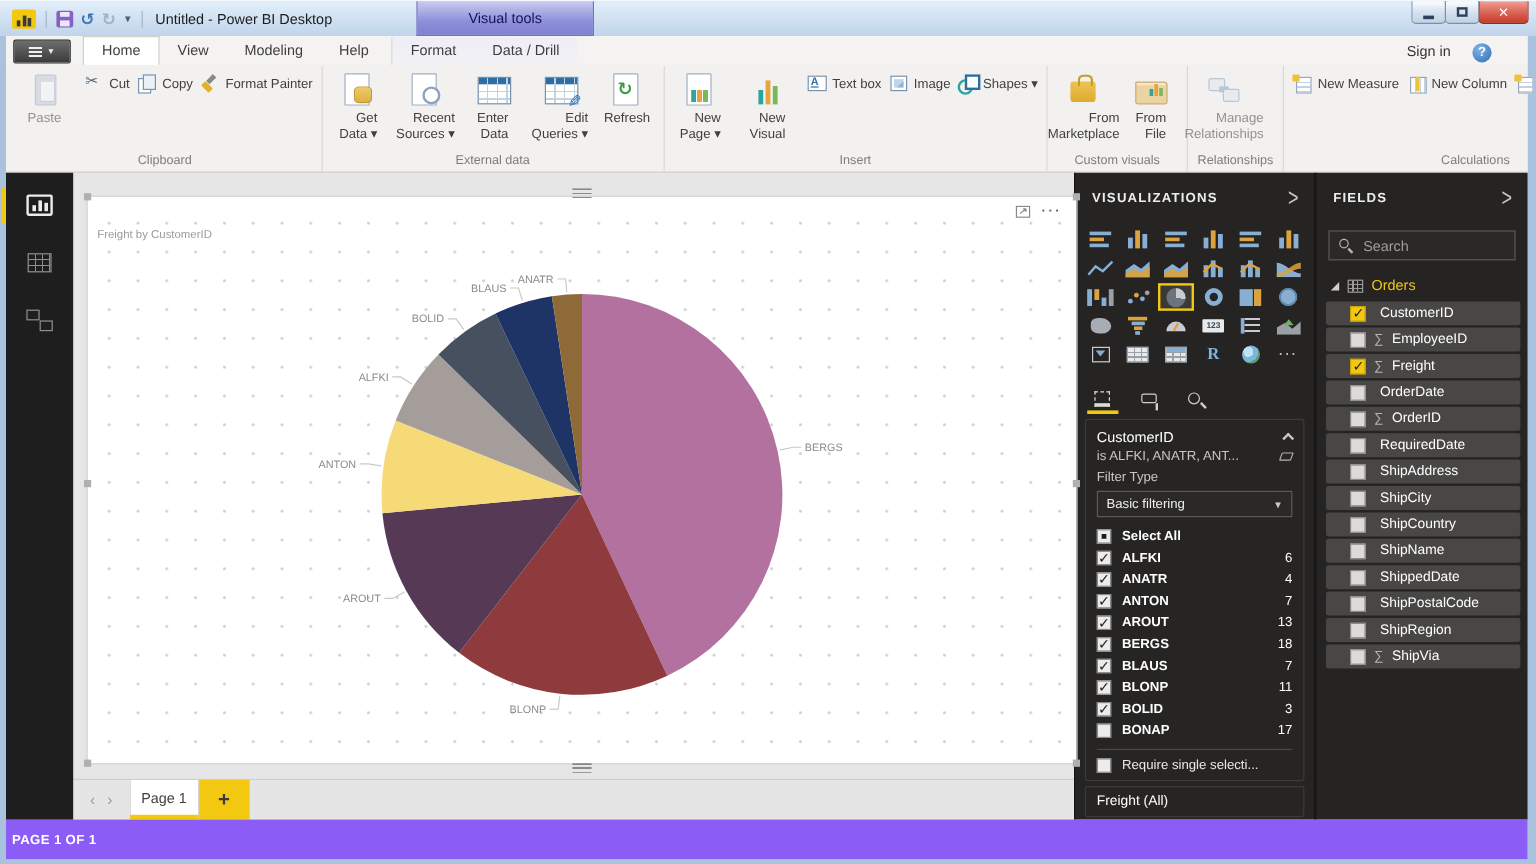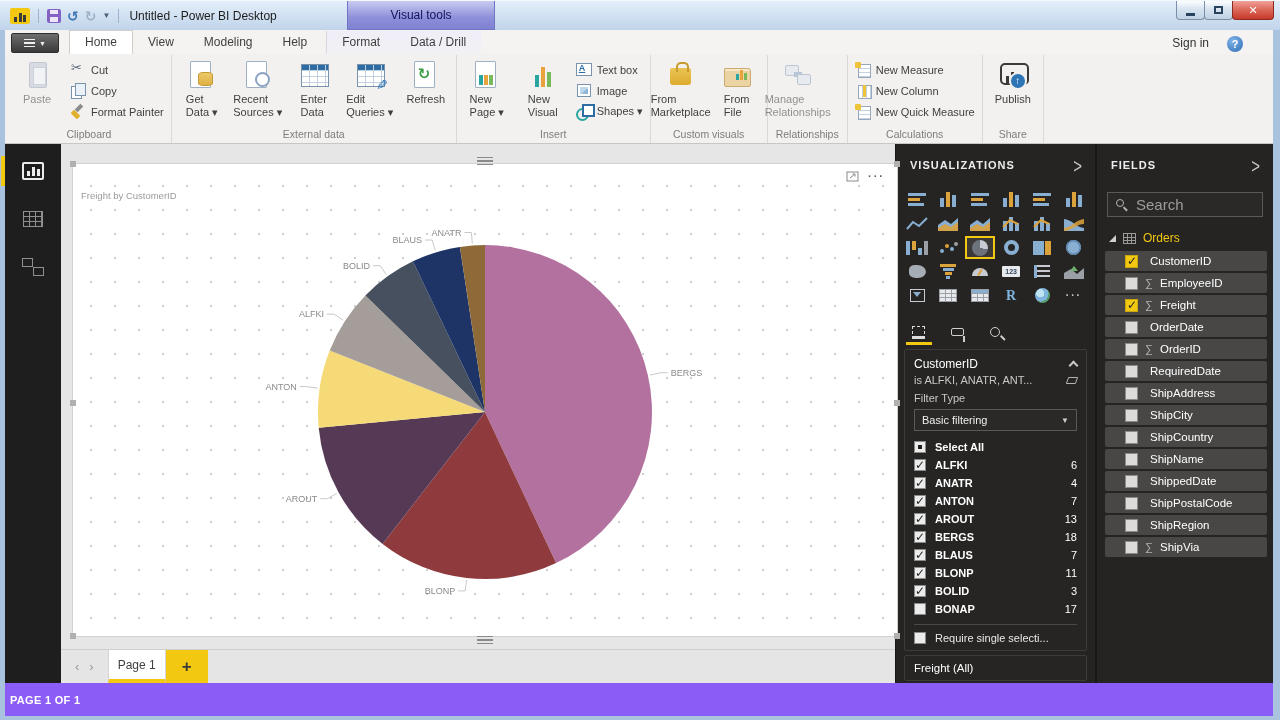--- a/index.html
+++ b/index.html
@@ -39,22 +39,22 @@
   .ctxtabs { display:flex; background:linear-gradient(#efeef8,#f2f1f4); border-left:1px solid #d9d7df; margin-left:4px; height:100%; align-items:flex-end; }
   .signin { position:absolute; right:64px; bottom:4px; font-size:12px; color:#333; }
   .help-ic { position:absolute; right:30px; bottom:2px; width:16px; height:16px; border-radius:50%; background:radial-gradient(circle at 35% 30%,#7fb3e8,#2e6db6); color:#fff; font-size:11px; font-weight:bold; text-align:center; line-height:16px; }
 
   
   .ribbon { height:90px; background:#f2f1ef; border-bottom:1px solid #c9c7c3; display:flex; padding:1px 2px 0; }
   .rgroup { display:flex; flex-direction:column; border-right:1px solid #dbd9d5; padding:0 2px; }
   .rbody { flex:1; display:flex; align-items:flex-start; }
   .glabel { text-align:center; font-size:10.5px; color:#7e7d7a; padding:1px 6px 3px; white-space:nowrap; }
   .rbig { width:56px; display:flex; flex-direction:column; align-items:center; padding:5px 1px 0; color:#3f3f3f; }
-  .rbig .lines { font-size:11px; line-height:12.5px; text-align:left; margin-top:3px; white-space:nowrap; }
-  .rstack { display:flex; flex-direction:column; padding:4px 2px 0; }
+  .rbig .lines { font-size:11px; line-height:12.5px; text-align:right; margin-top:3px; white-space:nowrap; }
+  .rstack { display:flex; flex-direction:row; padding:4px 2px 0; }
   .rsmall { display:flex; align-items:center; gap:5px; font-size:11px; color:#3f3f3f; padding:2px 3px; white-space:nowrap; height:21px; }
   .disabled { opacity:.55; }
   .ri { width:32px; height:30px; position:relative; }
   .ris { width:16px; height:15px; position:relative; flex:0 0 auto; }
 
   .ri-paste::before { content:""; position:absolute; left:8px; top:2px; width:16px; height:24px; background:#c3cbd9; border:1px solid #98a5ba; border-radius:2px; }
   .ri-paste::after { content:""; position:absolute; left:12px; top:7px; width:11px; height:16px; background:#f2f5fa; border:1px solid #aebacb; }
   .ris-cut::before { content:"✂"; position:absolute; left:1px; top:-2px; font-size:13px; color:#5a6b7d; }
   .ris-copy::before { content:""; position:absolute; left:1px; top:3px; width:9px; height:11px; background:#fff; border:1px solid #7a93ad; }
   .ris-copy::after { content:""; position:absolute; left:5px; top:0; width:9px; height:11px; background:#eaf1f8; border:1px solid #7a93ad; }
@@ -142,21 +142,21 @@
   .flist-row { display:flex; align-items:center; gap:9px; height:18px; color:#fff; }
   .flist-row .lbl { flex:1;font-weight:bold; }
   .fcb { width:12px; height:12px; background:#ececec; border:1px solid #8a8a8a; position:relative; flex:0 0 auto; }
   .fcb.checked::after { content:"✓"; position:absolute; left:0; top:-2px; font-size:12px; font-weight:bold; color:#1f1e1d; }
   .fcb.partial::after { content:""; position:absolute; inset:3px; background:#1f1e1d; }
   .fdivider { height:1px; background:#4a4948; margin:6px 0 7px; }
   .single-row { display:flex; align-items:center; gap:9px; color:#e8e8e8;text-align:center; }
   .fcard.mini { padding:6px 9px; color:#fff; font-size:11.5px; }
 
   .searchwrap { margin:6px 10px 2px; position:relative; flex:0 0 auto; }
-  .searchwrap input { width:100%; height:25px; background:#2a2928; border:1px solid #5a5958; color:#ddd; font-size:15px; padding:0 8px 0 28px; font-family:inherit; }
+  .searchwrap input { width:100%; height:25px; background:#2a2928; border:1px solid #5a5958; color:#ddd; font-size:12px; padding:0 8px 0 28px; font-family:inherit; }
   .searchwrap input::placeholder { color:#9e9d9c; }
   .mag { position:absolute; left:9px; top:7px; width:8px; height:8px; border:1.5px solid #b5b4b3; border-radius:50%; }
   .mag::after { content:""; position:absolute; width:5px; height:1.5px; background:#b5b4b3; transform:rotate(45deg); left:6px; top:8px; }
   .orders-row { display:flex; align-items:center; gap:7px; padding:12px 0 6px 12px; flex:0 0 auto; }
   .tri-exp { width:0; height:0; border-left:7px solid transparent; border-bottom:7px solid #cfcfcf; }
   .tbl-ic { width:13px; height:11px; border:1px solid #9a9a9a; background:repeating-linear-gradient(to right,transparent 0 3px,#9a9a9a 3px 4px),repeating-linear-gradient(to bottom,transparent 0 2.5px,#9a9a9a 2.5px 3.5px); }
   .orders-lbl { color:#f2c811; font-size:12px; }
   #field-list { flex:1; overflow:hidden; padding:0 6px 0 8px; }
   .field-row { display:flex; align-items:center; gap:6px; background:#484746; border-radius:2px; height:20px; margin-bottom:2px; padding-left:20px; font-size:11.5px; color:#fff; }
   .kcb { width:13px; height:13px; background:#dcdbda; border:1px solid #8a8a8a; position:relative; flex:0 0 auto; }

